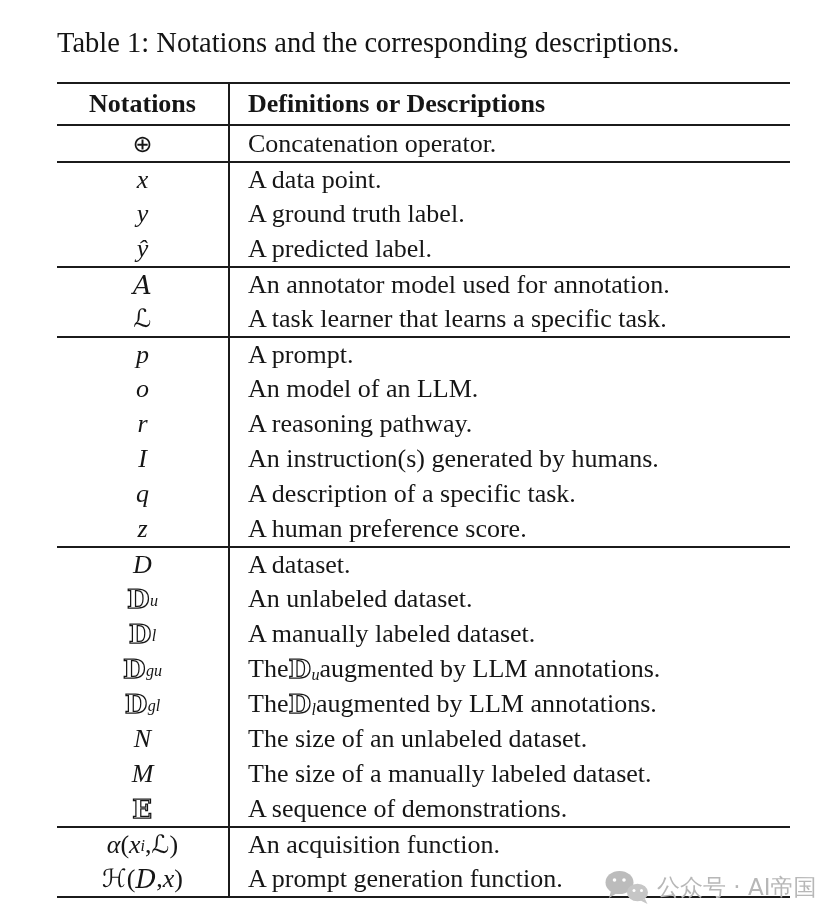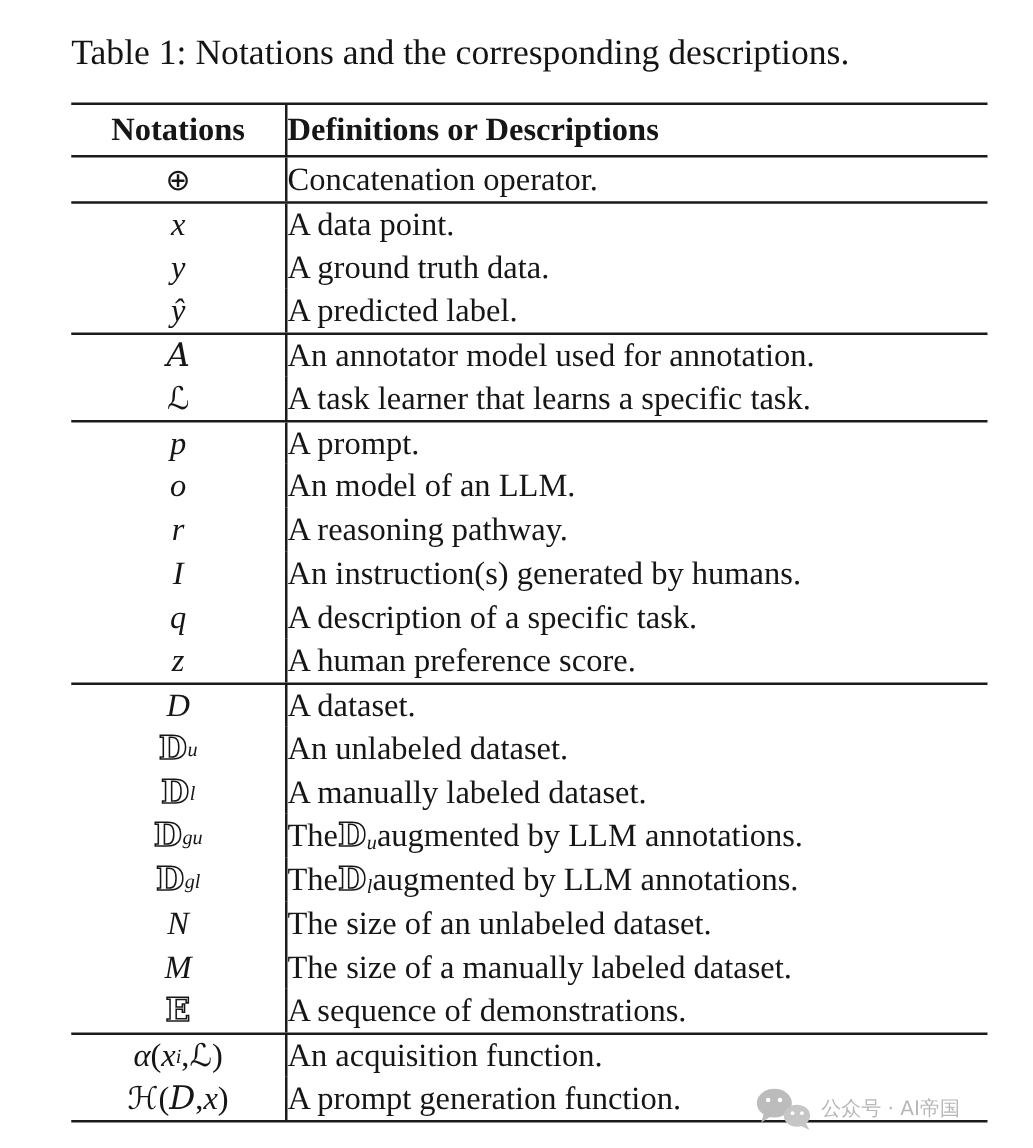--- a/index.html
+++ b/index.html
@@ -50,20 +50,21 @@
     width: 171px;
     box-sizing: content-box;
     flex: 0 0 171px;
     border-right: 2px solid #1b1b1b;
     display: flex;
     align-items: center;
     justify-content: center;
   }
   .dcell {
     flex: 1;
+    padding-left: 18px;
     display: flex;
     align-items: center;
     white-space: nowrap;
     overflow: hidden;
   }
   
   .it  { font-style: italic; font-family: "Liberation Serif", serif; }
   .cal { font-style: italic; font-family: "DejaVu Serif", serif; }
   .scr { font-style: normal; font-family: "DejaVu Sans", sans-serif; font-size: 0.96em; }
   .op  { font-family: "DejaVu Sans", sans-serif; font-size: 0.92em; }
@@ -84,21 +85,21 @@
   .dcell .sub { align-self: center; transform: translateY(6px); }
   .watermark {
     position: absolute;
     left: 604px;
     top: 869px;
     display: flex;
     align-items: center;
     gap: 7px;
     color: #b7b7b7;
     font-family: "DejaVu Sans", sans-serif;
-    font-size: 16px;
+    font-size: 23px;
     white-space: nowrap;
   }
   .wicon { width: 46px; height: 36px; flex: 0 0 auto; }
 </style>
 </head>
 <body>
 
 <div class="page">
 
   <div class="title">Table 1: Notations and the corresponding descriptions.</div>
@@ -123,21 +124,21 @@
           </div>
       <div class="dcell">
             <span>A data point.</span>
           </div>
     </div>
         <div class="row">
       <div class="ncell">
             <span class="it">y</span>
           </div>
       <div class="dcell">
-            <span>A ground truth data.</span>
+            <span>A ground truth label.</span>
           </div>
     </div>
         <div class="row">
       <div class="ncell">
             <span class="it">ŷ</span>
           </div>
       <div class="dcell">
             <span>A predicted label.</span>
           </div>
     </div>

